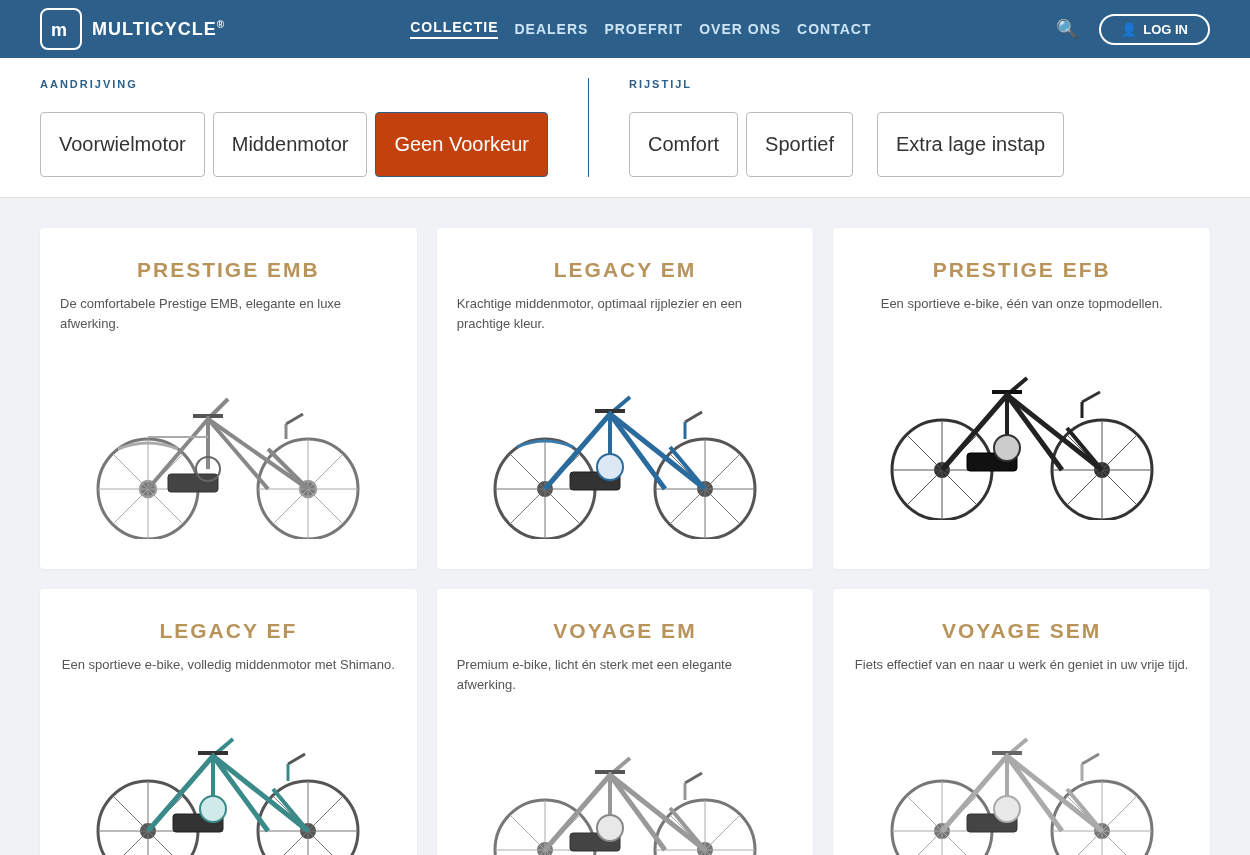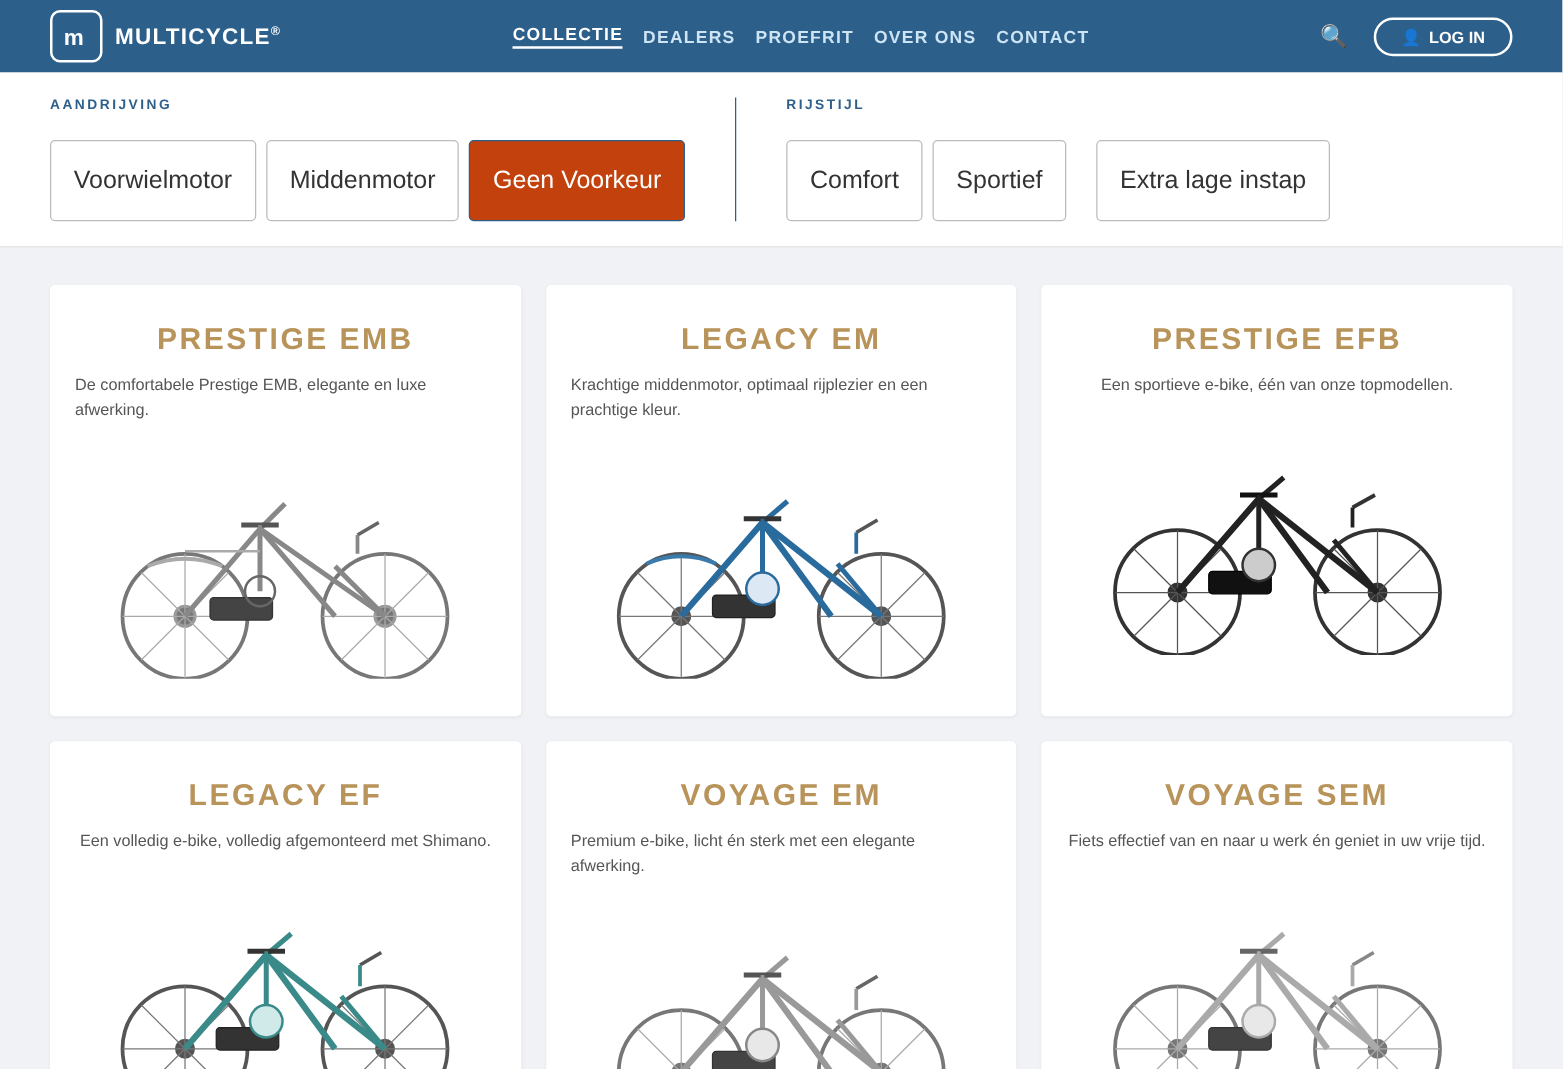--- a/index.html
+++ b/index.html
@@ -140,21 +140,21 @@
       background: #fff;
       border-radius: 4px;
       padding: 30px 20px 20px;
       display: flex;
       flex-direction: column;
       align-items: center;
       cursor: pointer;
       box-shadow: 0 1px 3px rgba(0,0,0,0.05);
     }
     .product-title {
-      font-size: 24px;
+      font-size: 21px;
       font-weight: 700;
       color: #b8935a;
       letter-spacing: 2px;
       text-align: center;
       margin-bottom: 12px;
     }
     .product-desc {
       font-size: 13px;
       color: #555;
       text-align: left;
@@ -361,21 +361,21 @@
             <rect x="105" y="113" width="50" height="18" rx="3" fill="#111" stroke="#000" stroke-width="1"></rect>
 
             <circle cx="145" cy="108" r="13" stroke="#333" stroke-width="2" fill="#ccc"></circle>
           </g>
         </svg>
       </div>
     </div>
 
     <div class="product-card">
       <div class="product-title">LEGACY EF</div>
-      <div class="product-desc">Een volledig e-bike, volledig afgemonteerd met Shimano.</div>
+      <div class="product-desc">Een sportieve e-bike, volledig middenmotor met Shimano.</div>
       <div class="product-image-area">
         <svg class="bike-svg" viewBox="0 0 320 180" xmlns="http://www.w3.org/2000/svg">
           <g fill="none">
             <circle cx="80" cy="130" r="50" stroke="#555" stroke-width="3"></circle>
             <circle cx="80" cy="130" r="8" fill="#555"></circle>
             <line x1="80" y1="80" x2="80" y2="180" stroke="#777" stroke-width="1"></line>
             <line x1="30" y1="130" x2="130" y2="130" stroke="#777" stroke-width="1"></line>
             <line x1="45" y1="95" x2="115" y2="165" stroke="#777" stroke-width="1"></line>
             <line x1="115" y1="95" x2="45" y2="165" stroke="#777" stroke-width="1"></line>
             <circle cx="240" cy="130" r="50" stroke="#555" stroke-width="3"></circle>

